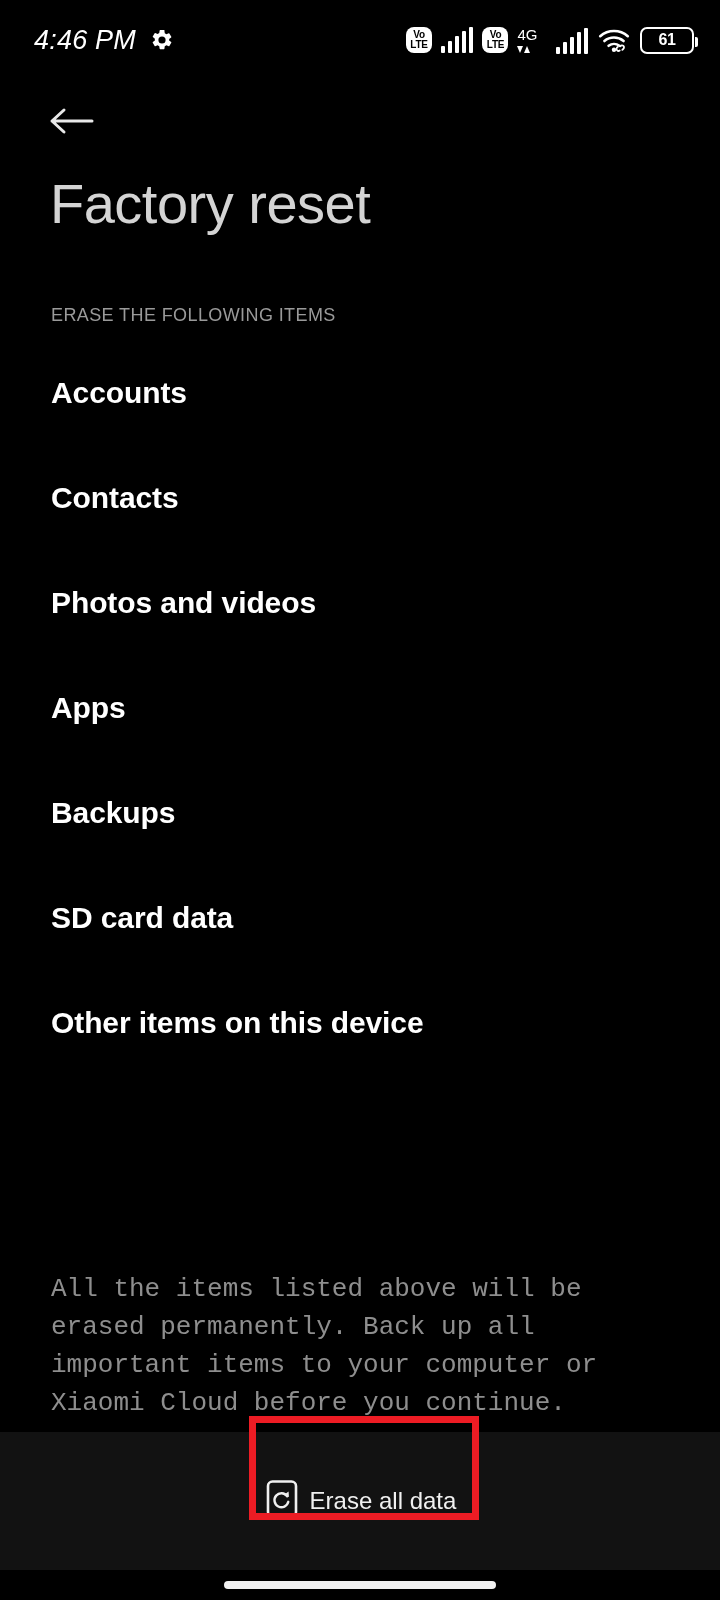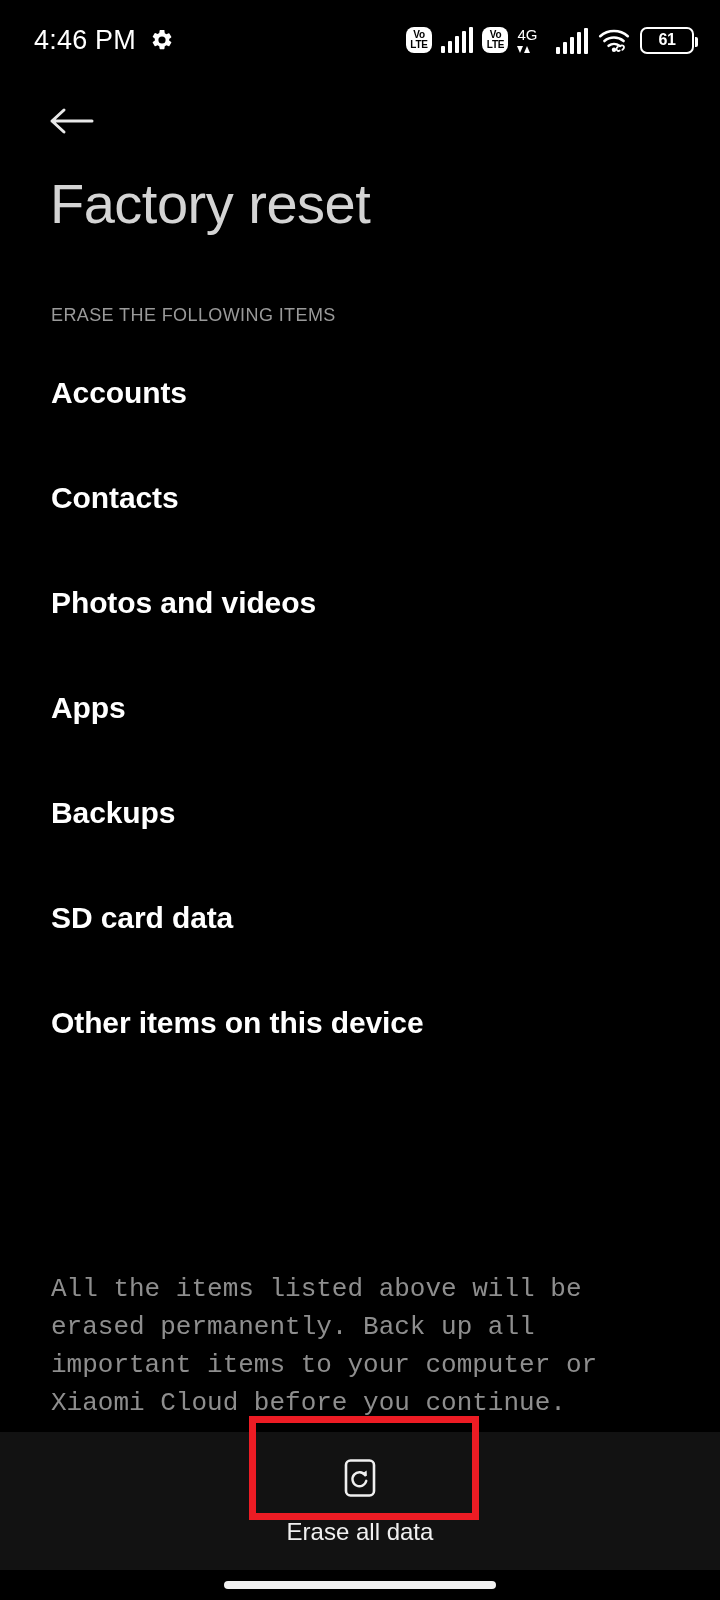--- a/index.html
+++ b/index.html
@@ -26,20 +26,21 @@
     display: flex;
     align-items: center;
     justify-content: space-between;
     padding: 0 26px 0 34px;
   }
 
   .status-left {
     display: flex;
     align-items: center;
     gap: 14px;
+    font-style: italic;
   }
 
   #status-time {
     color: #ffffff;
     font-size: 27px;
     font-weight: 500;
     letter-spacing: 0.2px;
   }
 
   .gear-wrap { display:flex; align-items:center; }
@@ -204,23 +205,23 @@
     display: flex;
     align-items: center;
     justify-content: center;
     z-index: 5;
   }
 
   #erase-all-button {
     width: 214px;
     height: 86px;
     display: flex;
-    flex-direction: column;
-    align-items: center;
-    justify-content: space-between;
+    flex-direction: row;
+    align-items: center;
+    justify-content: center;
     gap: 10px;
     cursor: pointer;
   }
   #erase-all-label {
     color: #f0f0f0;
     font-size: 24px;
     font-weight: 400;
     line-height: 1;
   }
 

